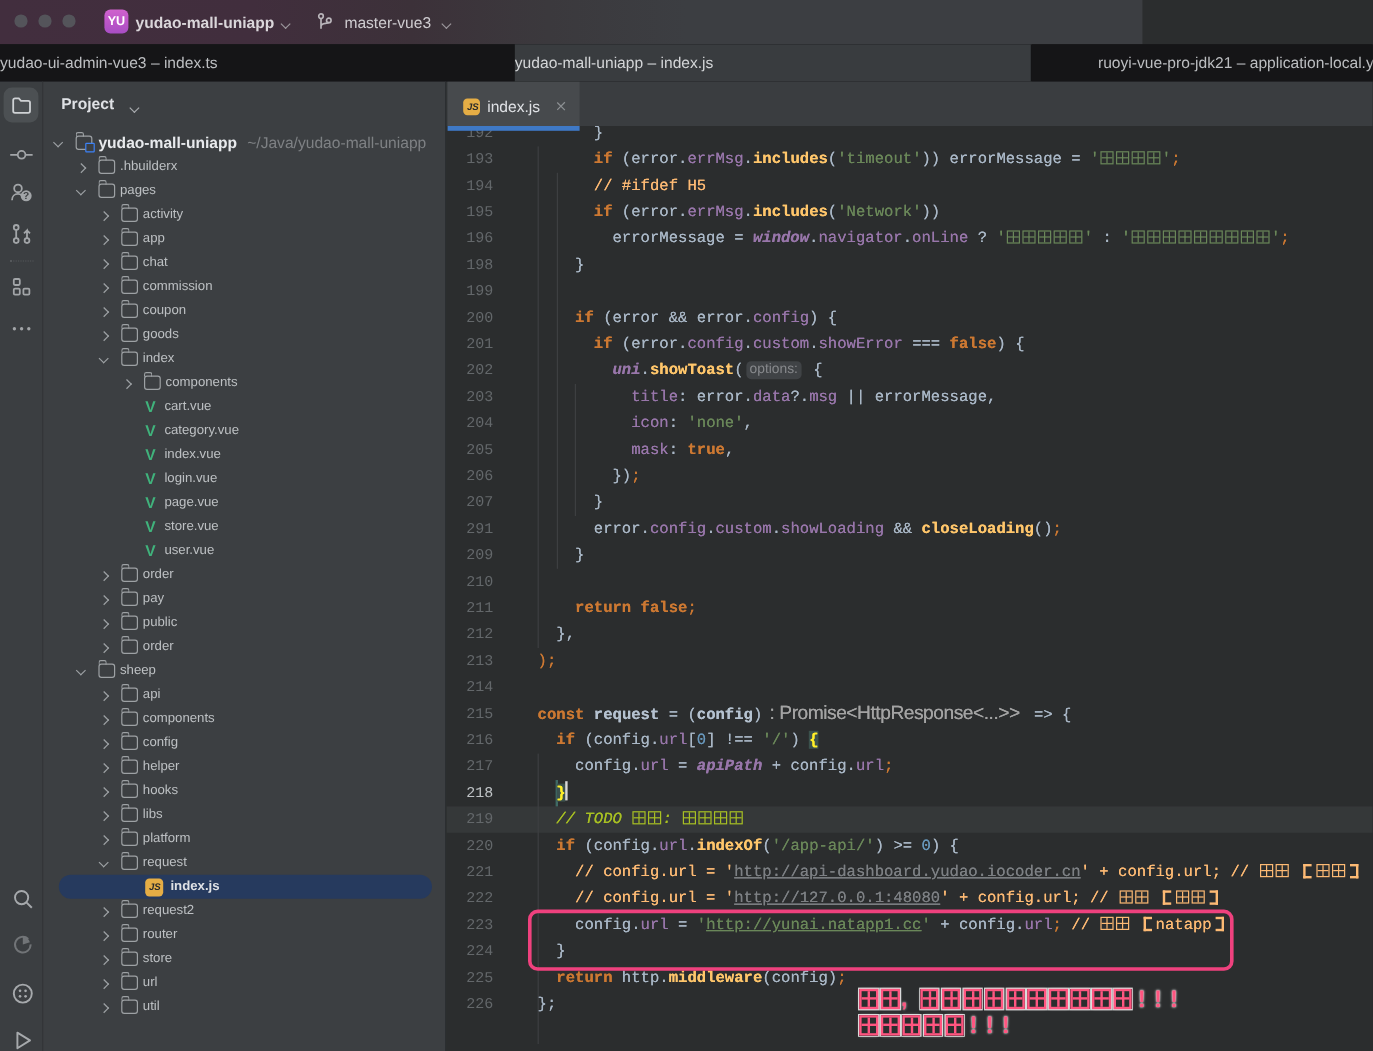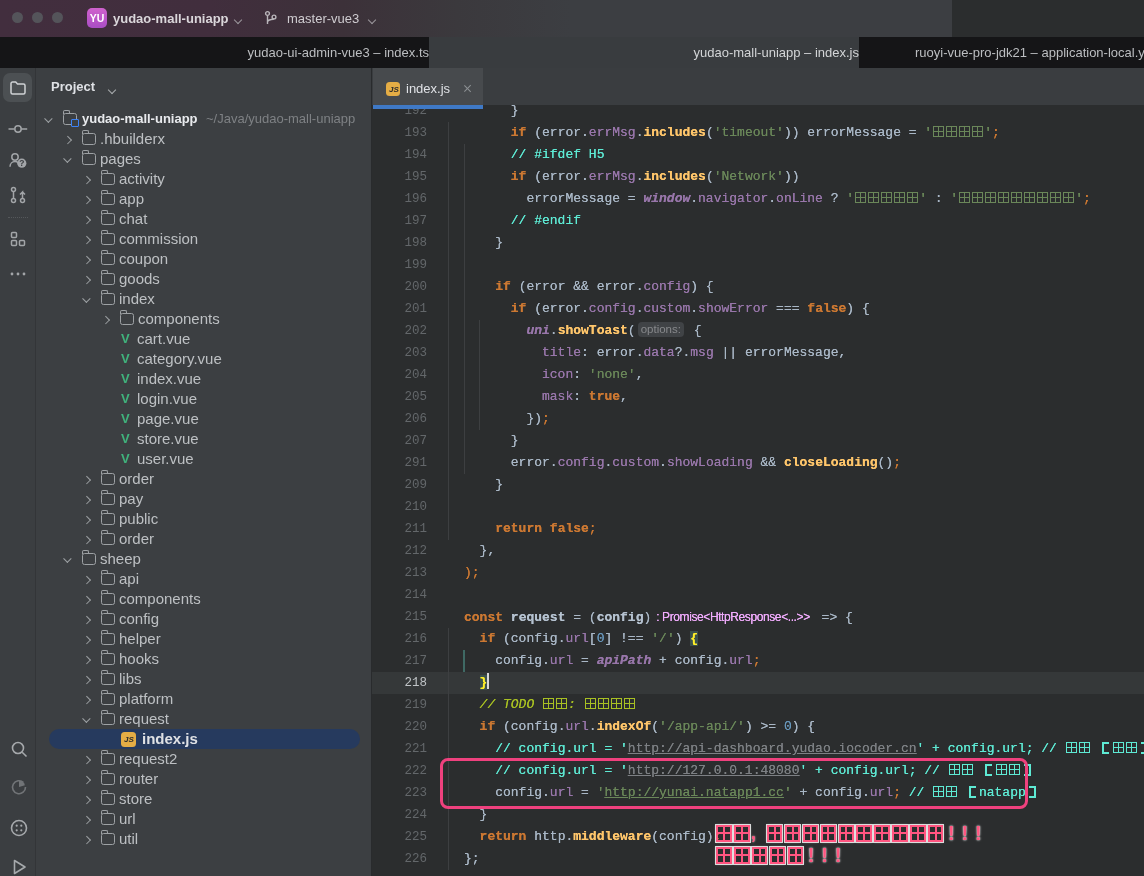--- a/index.html
+++ b/index.html
@@ -9,73 +9,73 @@
 .tl{position:absolute;top:12px;width:11px;height:11px;border-radius:50%;background:#54545a}
 #titlebar .yu{position:absolute;left:87px;top:8px;width:20px;height:20px;border-radius:5px;
  background:linear-gradient(180deg,#cf62cd 0%,#bb55c8 55%,#a84ec4 100%);
  color:#fff;font-weight:bold;font-size:10.5px;text-align:center;line-height:20px;letter-spacing:0}
 #titlebar .tname{position:absolute;left:113px;top:0;height:37px;line-height:37px;font-size:13px;font-weight:bold;color:#dad6da}
 #titlebar .bname{position:absolute;left:287px;top:0;height:37px;line-height:37px;font-size:13px;color:#cfccd0}
 .dchev{position:absolute;top:16px;width:8px;height:8px}
 .dchev::before{content:'';position:absolute;left:0;top:1px;width:5px;height:5px;border-right:1.6px solid #9b979c;border-bottom:1.6px solid #9b979c;transform:rotate(45deg)}
 
 #wintabs{position:absolute;left:0;top:37px;width:1144px;height:31px;background:#141416}
-.wtab{position:absolute;top:0;height:31px;line-height:31px;font-size:13px;color:#bcbec1;text-align:right;overflow:hidden;white-space:nowrap}
+.wtab{position:absolute;top:0;height:31px;line-height:31px;font-size:13px;color:#bcbec1;text-align:left;overflow:hidden;white-space:nowrap}
 
 #stripe{position:absolute;left:0;top:68px;width:36px;height:808px;background:#3b3e41;border-right:1px solid #333538}
 #stripe svg{position:absolute;left:8px}
 #stripe .btn{position:absolute;left:3px;top:5px;width:29px;height:29px;border-radius:7px;background:#4c5053}
 #stripe .sep{position:absolute;left:8px;width:20px;border-top:1px dotted #55585b}
 
 #project{position:absolute;left:36px;top:68px;width:336px;height:808px;background:#3c3f42;overflow:hidden;border-right:1px solid #292b2d}
 #project .hdr{position:absolute;left:15px;top:5px;height:28px;line-height:28px;font-size:13px;font-weight:bold;color:#dfe1e5}
 #project .hdr .dchev{left:58px;top:13px}
 #project .hdr .dchev::before{border-color:#a9acaf}
 #tree{position:absolute;left:0;top:41px;width:336px}
 .trow{position:relative;height:20px}
 .chev{position:absolute;top:6px;width:9px;height:9px}
 .chev::before{content:'';position:absolute;left:1px;top:1.5px;width:4.5px;height:4.5px;border-right:1.6px solid #9da1a4;border-top:1.6px solid #9da1a4;transform:rotate(45deg)}
 .chev.dn::before{transform:rotate(135deg);top:0.5px}
 .fold{position:absolute;top:3.5px;width:14px;height:12px;border:1.4px solid #9da1a4;border-radius:2.5px}
 .fold::before{content:'';position:absolute;left:-1.4px;top:-3.6px;width:5px;height:3px;border:1.4px solid #9da1a4;border-bottom:none;border-radius:2px 2px 0 0}
 .fold.root::after{content:'';position:absolute;right:-3px;bottom:-3px;width:6px;height:6px;background:#3c3f42;border:1.6px solid #3c82f7;border-radius:1px}
 .rootname{position:absolute;top:0;height:20px;line-height:20px;font-size:13px;color:#e8eaed;font-weight:bold}
 .path{position:absolute;top:0;height:20px;line-height:20px;font-size:13px;color:#7e8184;white-space:nowrap}
-.lbl{position:absolute;top:0;height:20px;line-height:20px;font-size:15px;color:#bdc0c3;white-space:nowrap}
+.lbl{position:absolute;top:0;height:20px;line-height:20px;font-size:11px;color:#bdc0c3;white-space:nowrap}
 .lbl.w{color:#dfe1e5}
 .vico{position:absolute;top:0;height:20px;line-height:20px;font-size:13px;font-weight:bold;color:#40b37c}
 .selbar{position:absolute;left:13px;top:0;width:311px;height:20px;border-radius:10px;background:#263a5e}
 .jsico{position:absolute;width:16px;height:16px;border-radius:3.5px;background:#e5ad45}
 .jsico::after{content:'JS';position:absolute;left:0;width:16px;text-align:center;top:3px;font-size:8px;line-height:10px;font-weight:bold;color:#2b2b2b;font-family:"Liberation Sans",sans-serif}
 .jsico.tree{top:2.5px;width:15px;height:15px}
 
 #editor{position:absolute;left:372px;top:68px;width:772px;height:808px;background:#2b2d2e;overflow:hidden}
 #caretline{position:absolute;left:0;top:604px;width:772px;height:22px;background:#353839}
-#code{position:absolute;left:16px;top:32px;width:640px;font-family:"Liberation Mono",monospace;font-size:13px;text-shadow:0 0 0.5px}
+#code{position:absolute;left:0;top:32px;width:640px;font-family:"Liberation Mono",monospace;font-size:13px;text-shadow:0 0 0.5px}
 .ln{height:22px;line-height:22px;white-space:pre}
 .num{display:inline-block;width:39px;text-align:right;color:#63676a;font-size:12.5px;vertical-align:top;text-shadow:none}
 .num.cur{color:#bfc3c6}
 .ct{display:inline-block;margin-left:37px;color:#a9b7c6;vertical-align:top}
 .k{color:#cc7832;font-weight:bold}
 .o{color:#cc7832}
 .s{color:#6a8759}
 .su{color:#6a8759;text-decoration:underline}
-.c{color:#5eead4}
+.c{color:#fdba74}
 .cu{color:#7d8084;text-decoration:underline}
 .t{color:#a8c023;font-style:italic}
 .p{color:#9876aa}
 .P{color:#9876aa;font-style:italic;font-weight:bold}
 .f{color:#ffc66b;font-weight:bold}
 .n{color:#6897bb}
 .w{font-weight:bold;color:#b5c2d0}
 .h{background:#3b514d;color:#ffef28;font-weight:bold}
 .caret{display:inline-block;width:1.5px;height:16px;background:#d8d8d8;vertical-align:-3px}
 .chip{display:inline-block;background:#404346;border-radius:4px;color:#87898c;text-shadow:none;
  font-family:"Liberation Sans",sans-serif;font-size:11.5px;line-height:15px;height:15px;padding:0 3px;margin:0 2px;vertical-align:1px}
-.inlay{color:#f0abfc;font-family:"Liberation Sans",sans-serif;font-size:12px;letter-spacing:-0.4px;margin-left:2px;margin-right:4px}
+.inlay{color:#a3a3a3;font-family:"Liberation Sans",sans-serif;font-size:16px;letter-spacing:-0.4px;margin-left:2px;margin-right:4px}
 
 .ig{position:absolute;width:1px;background:#3d3f41}
 .igt{position:absolute;width:2px;background:#3f6964}
 
 .cj{display:inline-block;width:11px;height:11px;margin:0 1px;border:1px solid currentColor;vertical-align:-1px;
  background:linear-gradient(currentColor,currentColor) 50% 0/1px 100% no-repeat,linear-gradient(currentColor,currentColor) 0 46%/100% 1px no-repeat}
 .lb{display:inline-block;width:7px;height:12px;margin:0 3px 0 3px;border-left:2px solid currentColor;border-top:2px solid currentColor;border-bottom:2px solid currentColor;vertical-align:-1.5px}
 .rb{display:inline-block;width:7px;height:12px;margin:0 3px 0 3px;border-right:2px solid currentColor;border-top:2px solid currentColor;border-bottom:2px solid currentColor;vertical-align:-1.5px}
 
 #etabs{position:absolute;left:0;top:0;width:772px;height:37px;background:#3a3d40}
@@ -361,21 +361,20 @@
  <div class="ig" style="left:92px;top:76px;height:330px"></div>
  <div class="ig" style="left:107px;top:252px;height:110px"></div>
  <div class="ig" style="left:76px;top:560px;height:242px"></div>
  <div class="igt" style="left:91px;top:582px;height:22px"></div>
  <div id="code">
 <div class="ln"><span class="num">192</span><span class="ct">      }</span></div>
 <div class="ln"><span class="num">193</span><span class="ct">      <span class="k">if</span> (error.<span class="p">errMsg</span>.<span class="f">includes</span>(<span class="s">'timeout'</span>)) errorMessage = <span class="s">'<i class="cj"></i><i class="cj"></i><i class="cj"></i><i class="cj"></i>'</span><span class="o">;</span></span></div>
 <div class="ln"><span class="num">194</span><span class="ct">      <span class="c">// #ifdef H5</span></span></div>
 <div class="ln"><span class="num">195</span><span class="ct">      <span class="k">if</span> (error.<span class="p">errMsg</span>.<span class="f">includes</span>(<span class="s">'Network'</span>))</span></div>
 <div class="ln"><span class="num">196</span><span class="ct">        errorMessage = <span class="P">window</span>.<span class="p">navigator</span>.<span class="p">onLine</span> ? <span class="s">'<i class="cj"></i><i class="cj"></i><i class="cj"></i><i class="cj"></i><i class="cj"></i>'</span> : <span class="s">'<i class="cj"></i><i class="cj"></i><i class="cj"></i><i class="cj"></i><i class="cj"></i><i class="cj"></i><i class="cj"></i><i class="cj"></i><i class="cj"></i>'</span><span class="o">;</span></span></div>
-<div class="ln"><span class="num">197</span><span class="ct">      <span class="c">// #endif</span></span></div>
 <div class="ln"><span class="num">198</span><span class="ct">    }</span></div>
 <div class="ln"><span class="num">199</span><span class="ct"></span></div>
 <div class="ln"><span class="num">200</span><span class="ct">    <span class="k">if</span> (error &amp;&amp; error.<span class="p">config</span>) {</span></div>
 <div class="ln"><span class="num">201</span><span class="ct">      <span class="k">if</span> (error.<span class="p">config</span>.<span class="p">custom</span>.<span class="p">showError</span> === <span class="k">false</span>) {</span></div>
 <div class="ln"><span class="num">202</span><span class="ct">        <span class="P">uni</span>.<span class="f">showToast</span>(<span class="chip">options:</span> {</span></div>
 <div class="ln"><span class="num">203</span><span class="ct">          <span class="p">title</span>: error.<span class="p">data</span>?.<span class="p">msg</span> || errorMessage,</span></div>
 <div class="ln"><span class="num">204</span><span class="ct">          <span class="p">icon</span>: <span class="s">'none'</span>,</span></div>
 <div class="ln"><span class="num">205</span><span class="ct">          <span class="p">mask</span>: <span class="k">true</span>,</span></div>
 <div class="ln"><span class="num">206</span><span class="ct">        })<span class="o">;</span></span></div>
 <div class="ln"><span class="num">207</span><span class="ct">      }</span></div>

